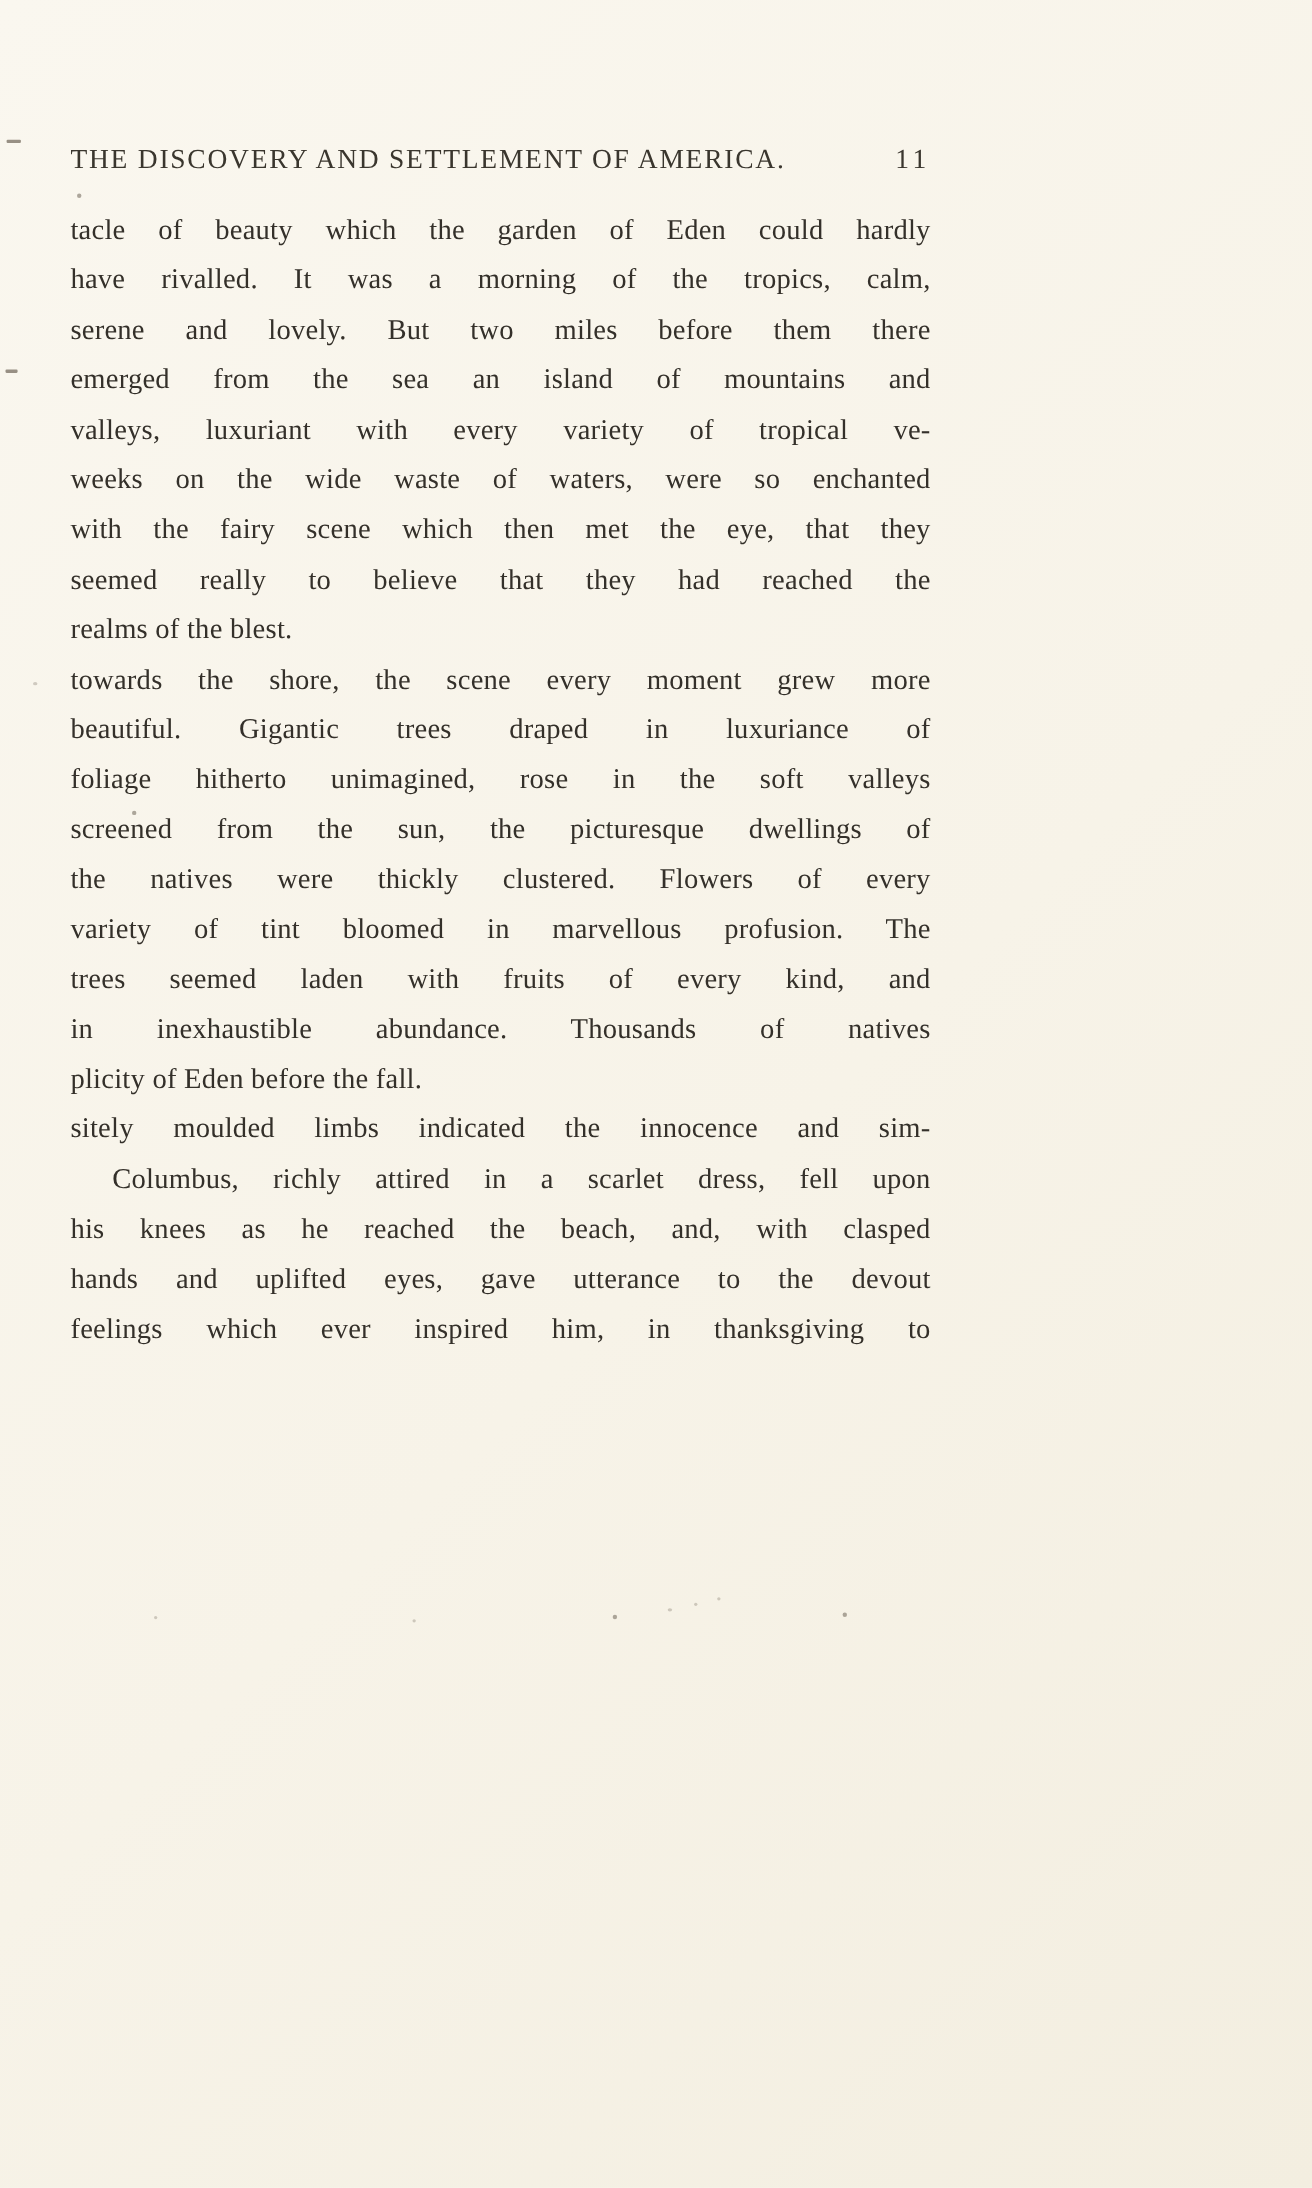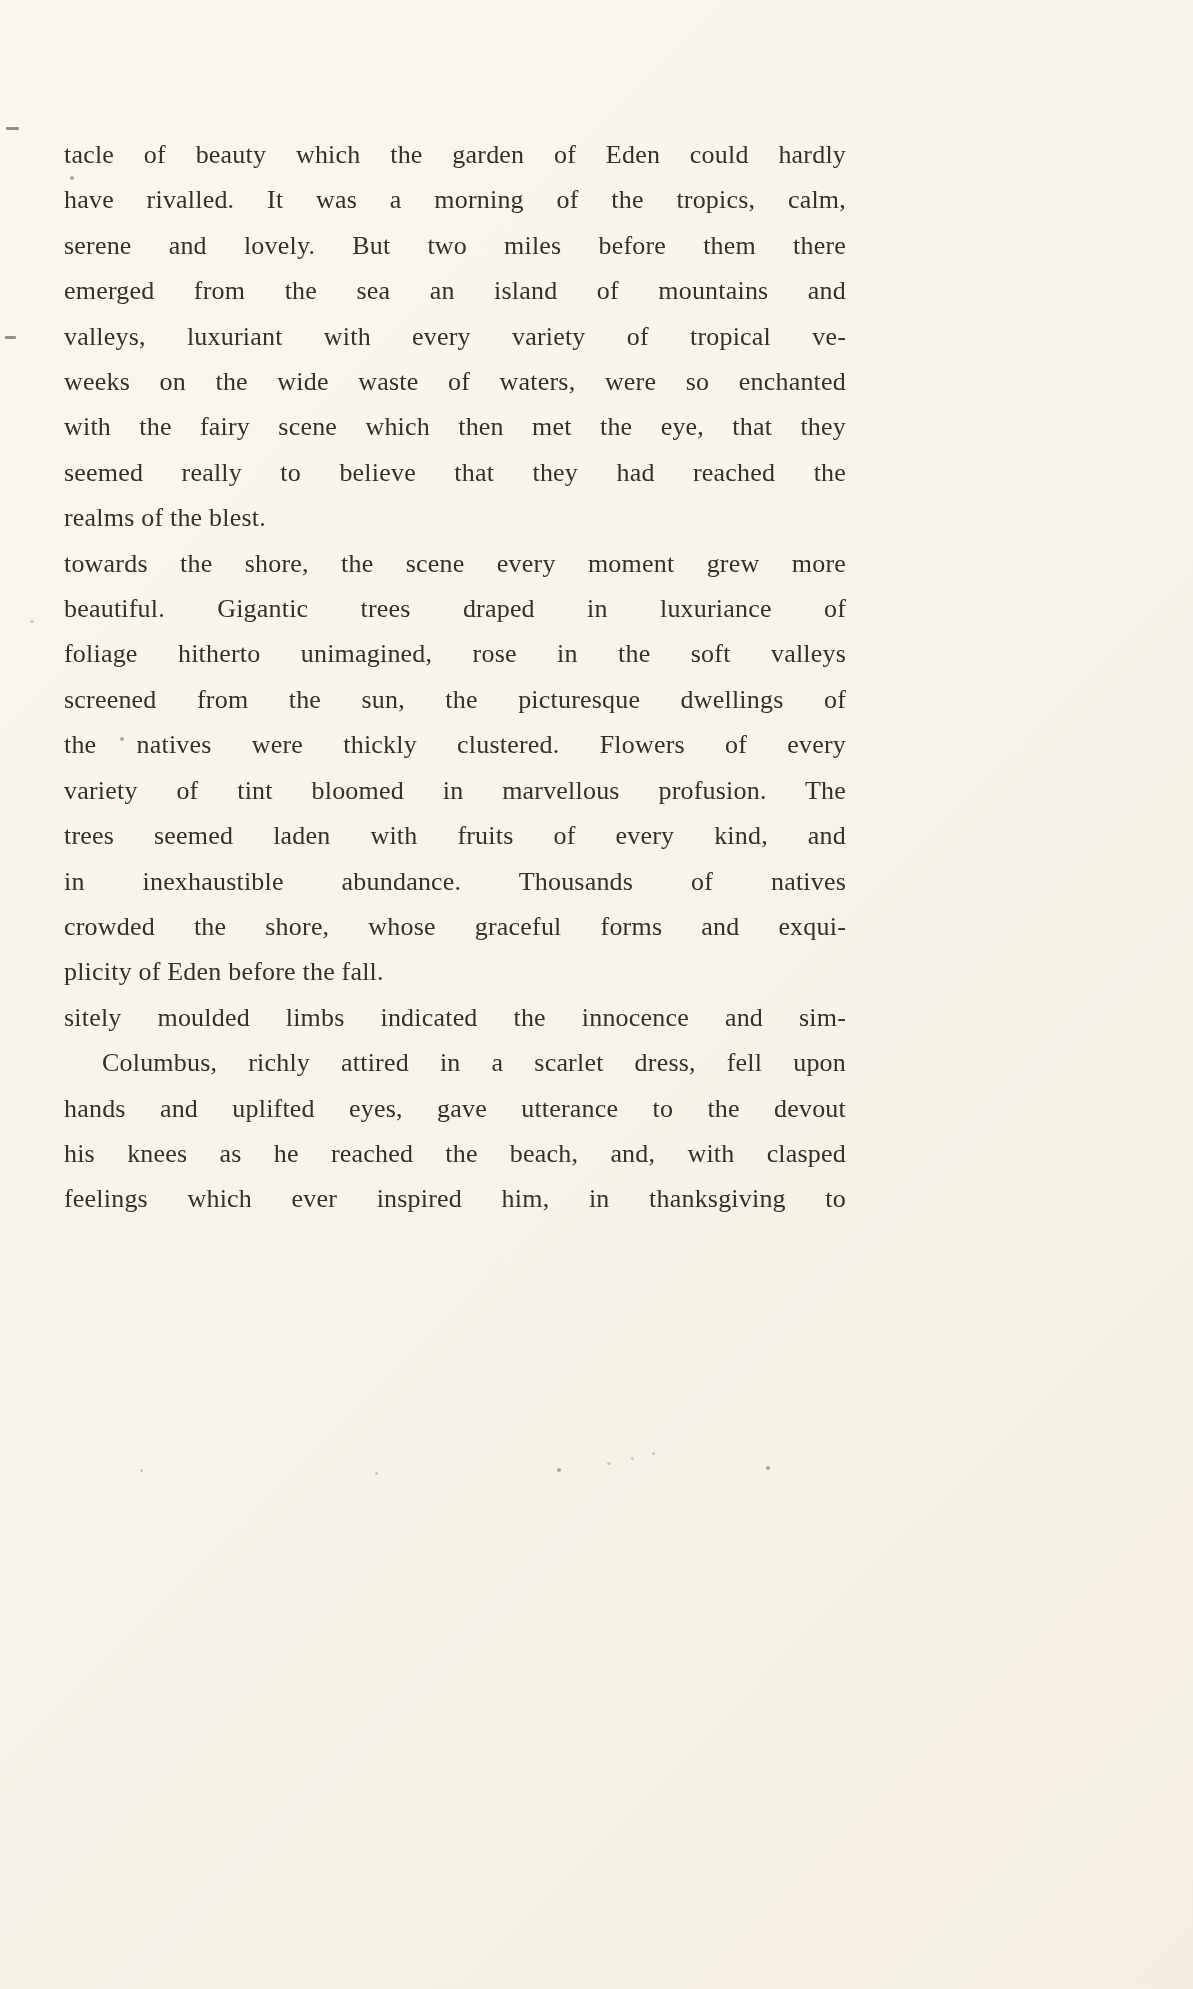--- a/index.html
+++ b/index.html
@@ -63,20 +63,24 @@
     opacity: 0.7;
   }
   .artifact.faint { opacity: 0.3; }
 </style>
 </head>
 <body>
 
 <div class="page">
 
   <div class="text-block">
+    <div class="header">
+      <span class="title">THE DISCOVERY AND SETTLEMENT OF AMERICA.</span>
+      <span class="pagenum">11</span>
+    </div>
     <div class="body-text">
         <div class="paragraph">
           <div class="line">tacle of beauty which the garden of Eden could hardly</div>
           <div class="line">have rivalled.  It was a morning of the tropics, calm,</div>
           <div class="line">serene and lovely.  But two miles before them there</div>
           <div class="line">emerged from the sea an island of mountains and</div>
           <div class="line">valleys, luxuriant with every variety of tropical ve-</div>
           <div class="line">weeks on the wide waste of waters, were so enchanted</div>
           <div class="line">with the fairy scene which then met the eye, that they</div>
           <div class="line">seemed really to believe that they had reached the</div>
@@ -84,28 +88,27 @@
         </div>
         <div class="paragraph">
           <div class="line">towards the shore, the scene every moment grew more</div>
           <div class="line">beautiful.  Gigantic trees draped in luxuriance of</div>
           <div class="line">foliage hitherto unimagined, rose in the soft valleys</div>
           <div class="line">screened from the sun, the picturesque dwellings of</div>
           <div class="line">the natives were thickly clustered.  Flowers of every</div>
           <div class="line">variety of tint bloomed in marvellous profusion.  The</div>
           <div class="line">trees seemed laden with fruits of every kind, and</div>
           <div class="line">in inexhaustible abundance.  Thousands of natives</div>
-          <div class="line">crowded the shore, whose graceful forms and exqui-</div>
           <div class="line last">plicity of Eden before the fall.</div>
           <div class="line">sitely moulded limbs indicated the innocence and sim-</div>
         </div>
         <div class="paragraph">
           <div class="line indent">Columbus, richly attired in a scarlet dress, fell upon</div>
+          <div class="line">his knees as he reached the beach, and, with clasped</div>
           <div class="line">hands and uplifted eyes, gave utterance to the devout</div>
-          <div class="line">his knees as he reached the beach, and, with clasped</div>
           <div class="line">feelings which ever inspired him, in thanksgiving to</div>
         </div>
       </div>
   </div>
 
   <div class="artifact dash" style="left:6px;top:127px;width:13px;height:3px"></div>
   <div class="artifact dash" style="left:5px;top:336px;width:11px;height:3px"></div>
   <div class="artifact" style="left:70px;top:176px;width:4px;height:4px"></div>
   <div class="artifact faint" style="left:30px;top:620px;width:4px;height:3px"></div>
   <div class="artifact" style="left:120px;top:737px;width:4px;height:4px"></div>

